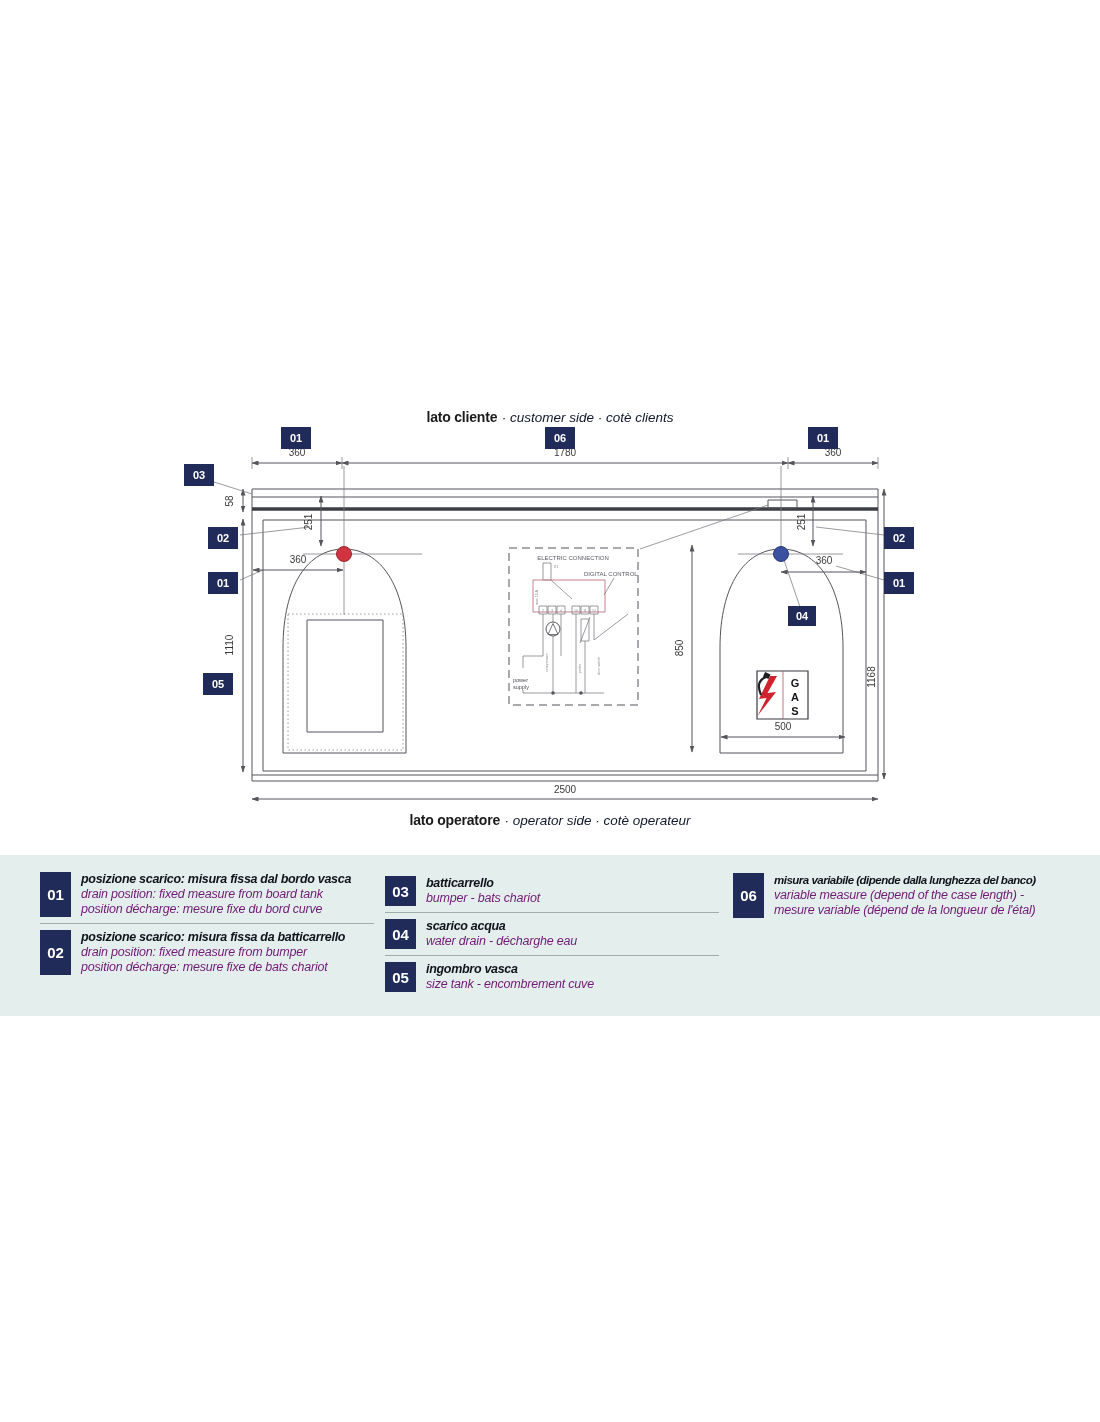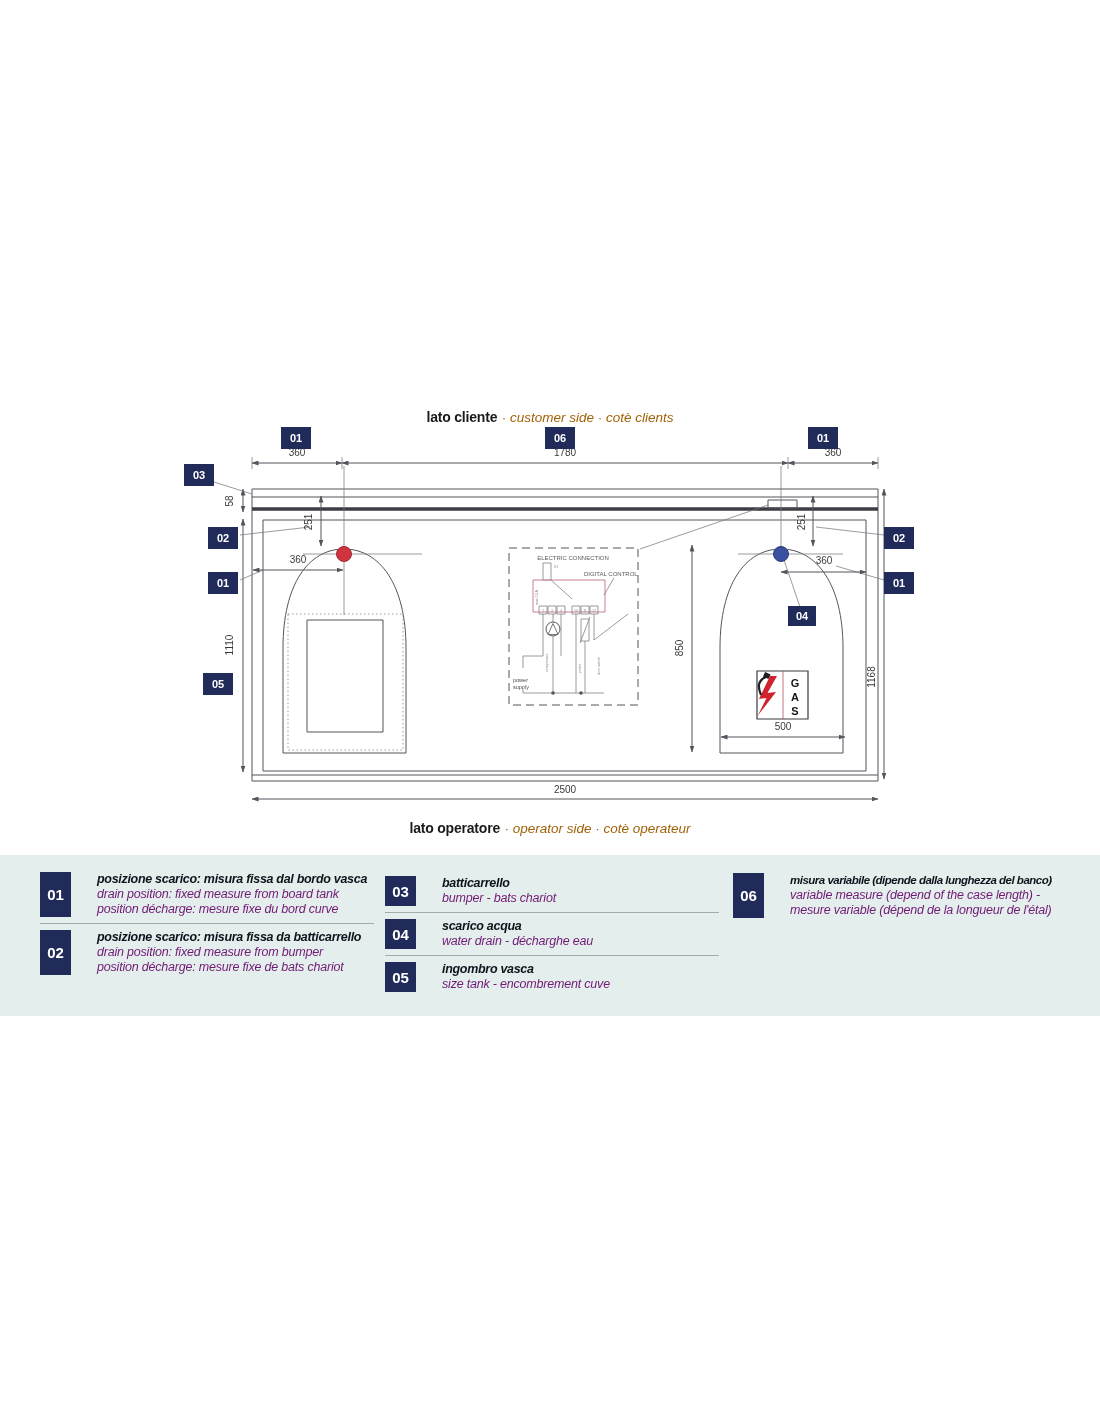--- a/index.html
+++ b/index.html
@@ -2,21 +2,21 @@
 <html><head>
 <meta charset="utf-8">
 <style>
   html,body{margin:0;padding:0;}
   body{width:1100px;height:1422px;position:relative;background:#ffffff;
        font-family:"Liberation Sans", sans-serif;overflow:hidden;}
 
   
   .sec-title{position:absolute;width:100%;text-align:center;color:#1a1a1a;}
   .sec-title .tb{font-weight:bold;font-size:14px;letter-spacing:-0.2px;}
-  .sec-title .tr{font-style:italic;font-size:13.5px;color:#a16207;}
+  .sec-title .tr{font-style:italic;font-size:13.5px;color:#0f172a;}
 
   
   .badge{position:absolute;width:30px;height:22px;background:#202b5a;color:#fff;
          display:flex;align-items:center;justify-content:center;
          font-size:11px;font-weight:bold;z-index:5;}
   .badge.small{width:28px;height:20px;}
 
   
   #draw{position:absolute;left:180px;top:420px;width:770px;height:390px;}
   #draw line,#draw path,#draw rect,#draw circle,#draw polyline{vector-effect:non-scaling-stroke;}
@@ -27,21 +27,21 @@
   .nano{fill:#8a8a92;font-size:3.6px;font-family:"Liberation Sans",sans-serif;}
 
   
   .band{position:absolute;left:0;top:855px;width:1100px;height:161px;background:#e4eeec;}
   .lcol{position:absolute;display:flex;flex-direction:column;}
   .litem{display:flex;align-items:stretch;gap:10px;padding:6px 0;}
   .lcol .litem{border-bottom:1px solid #9fadab;}
   .lcol .litem:last-child{border-bottom:none;}
   .lbadge{flex:0 0 31px;background:#202b5a;color:#fff;display:flex;align-items:center;
           justify-content:center;font-size:15px;font-weight:bold;}
-  .ltext{display:flex;flex-direction:column;justify-content:center;margin-left:16px;}
+  .ltext{display:flex;flex-direction:column;justify-content:center;}
   .l1{font-style:italic;font-weight:bold;font-size:12.5px;line-height:15px;color:#10131c;letter-spacing:-0.3px;}
   .l1t{font-size:11.5px;letter-spacing:-0.5px;}
   .l2{font-style:italic;font-size:12.5px;line-height:15px;color:#701a75;letter-spacing:-0.2px;}
 </style>
 </head>
 <body>
 
 <div class="sec-title" style="top:408px;">
   <span class="tb">lato cliente</span>
   <span class="tr">· customer side · cotè clients</span>
@@ -202,21 +202,21 @@
     <line class="ln" x1="884" y1="489" x2="884" y2="779" marker-start="url(#ah)" marker-end="url(#ah)"></line>
     <text class="dimtxt" x="875" y="677" text-anchor="middle" transform="rotate(-90 875 677)">1168</text>
   </g>
 
   <g>
     <line class="ln" x1="252" y1="799" x2="878" y2="799" marker-start="url(#ah)" marker-end="url(#ah)"></line>
     <text class="dimtxt" x="565" y="793" text-anchor="middle">2500</text>
   </g>
 </svg>
 
-<div class="sec-title" style="top:811px;margin-top:8px;">
+<div class="sec-title" style="top:811px;">
   <span class="tb">lato operatore</span>
   <span class="tr">· operator side · cotè operateur</span>
 </div>
 
 <div class="band">
 
   <div class="lcol" style="left:40px;top:11px;width:334px;">
     <div class="litem">
       <div class="lbadge">01</div>
       <div class="ltext">

